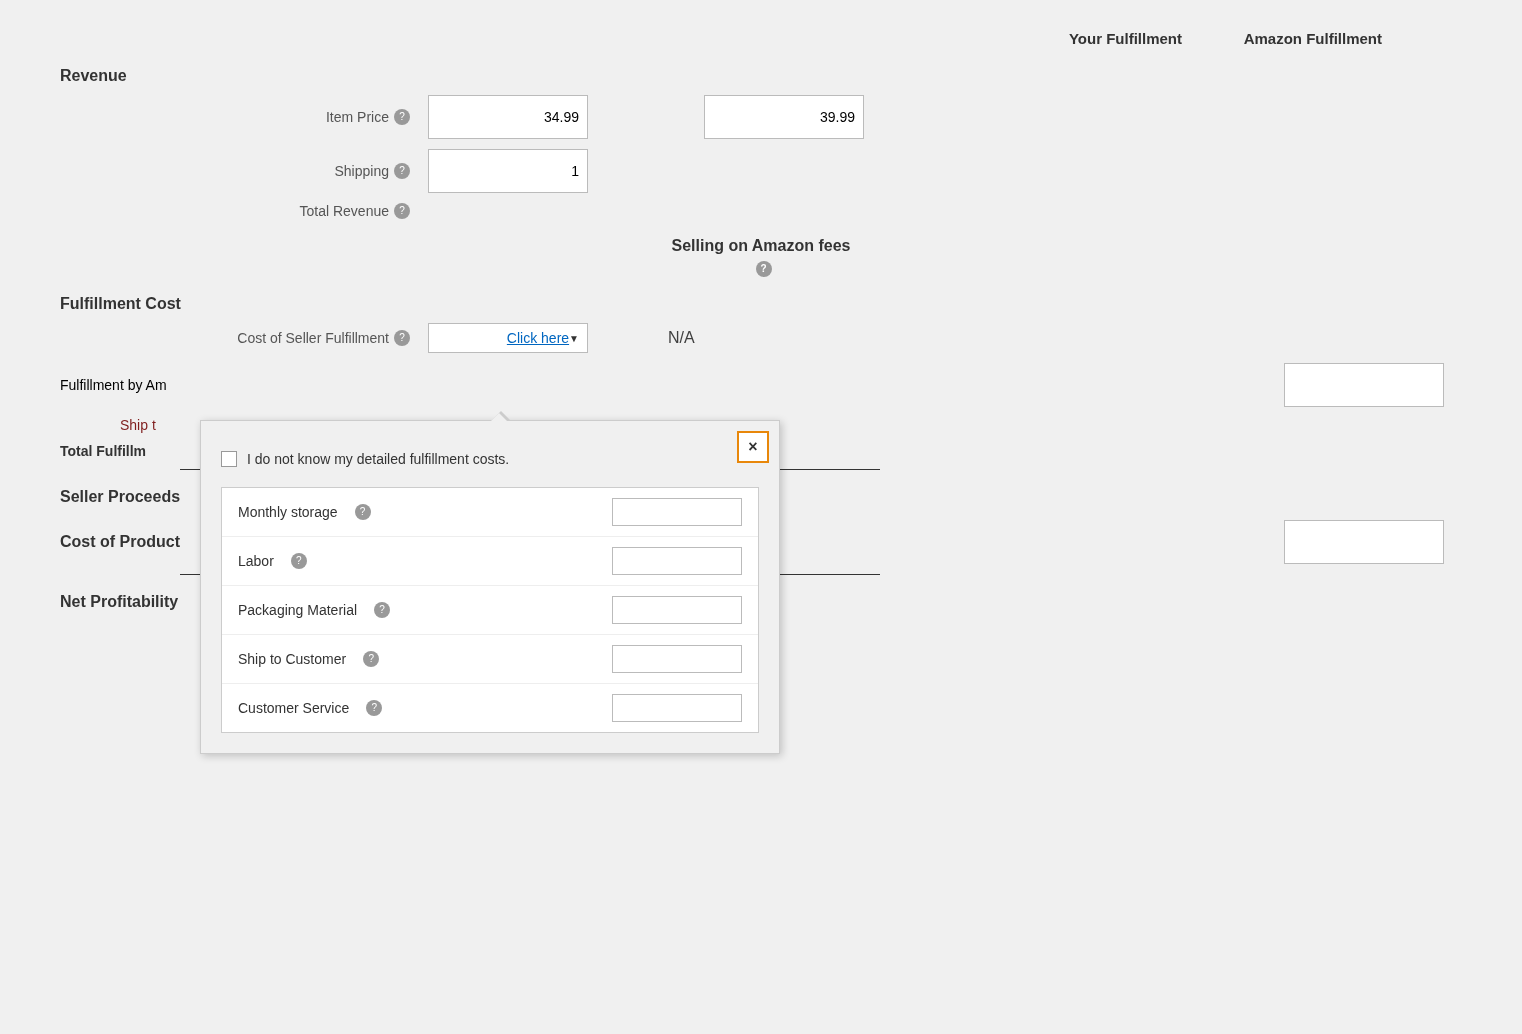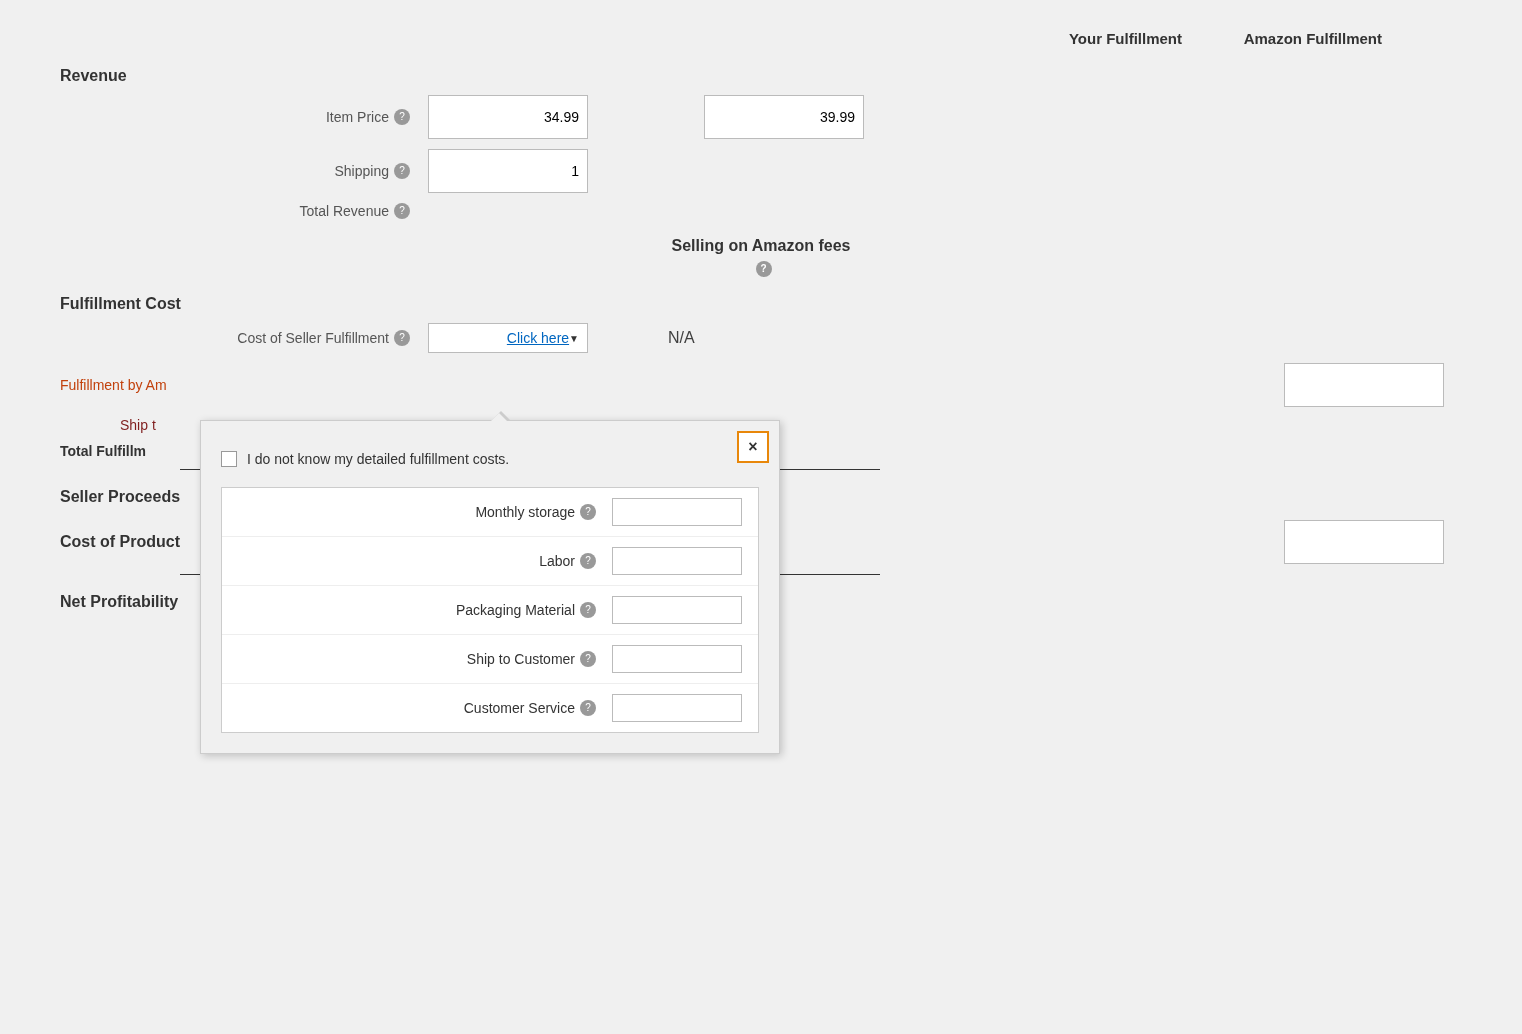--- a/index.html
+++ b/index.html
@@ -180,22 +180,22 @@
     .popup-table-row:last-child {
       border-bottom: none;
     }
     .popup-row-label {
       flex: 1;
       text-align: right;
       font-size: 14px;
       color: #333;
       display: flex;
       align-items: center;
-      justify-content: flex-end;
       padding-right: 16px;
+      gap: 12px;
     }
     .popup-input {
       width: 130px;
       height: 28px;
       border: 1px solid #bbb;
       background: #fff;
       padding: 4px 8px;
       font-size: 14px;
     }
     
@@ -274,21 +274,21 @@
     <div class="click-here-wrapper">
       <div class="click-here-btn">
         <span class="link-text">Click here</span>
         <span class="dropdown-arrow">▼</span>
       </div>
     </div>
     <span class="na-text">N/A</span>
   </div>
 
   <div class="form-row" style="padding-left:0;">
-    <div style="font-size:14px;color:#c2410c;">
+    <div style="font-size:14px;color:#000000;">
       <span>Fulfillment by Am</span>
     </div>
     <input type="text" class="input-field" style="margin-left: auto; width: 160px; height: 30px;">
   </div>
 
   <div class="form-row" style="padding-left:60px;">
     <div style="font-size:14px;color:#7f1d1d;">
       <span>Ship t</span>
     </div>
   </div>

